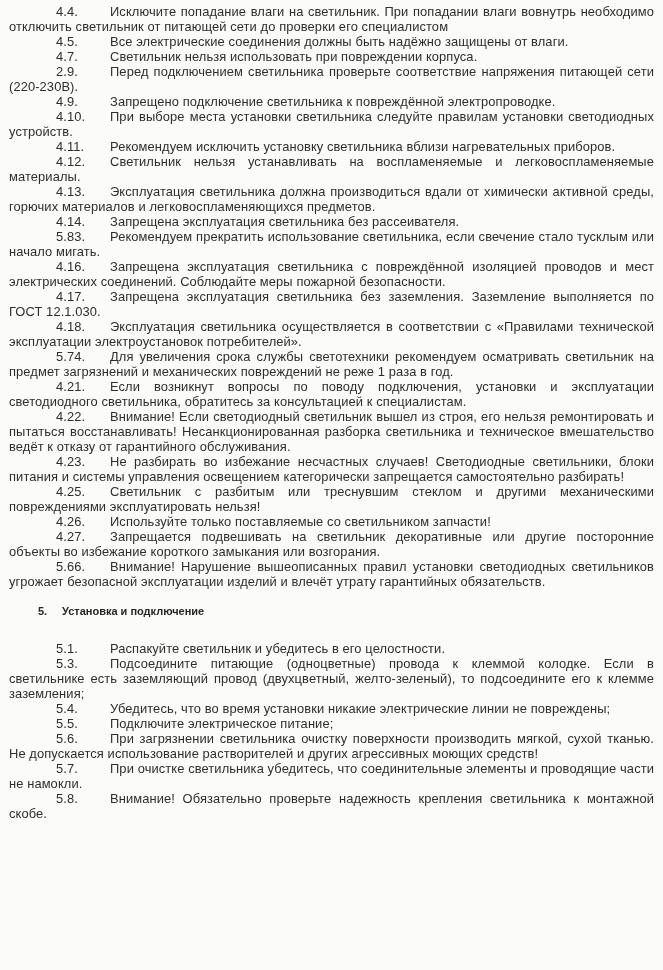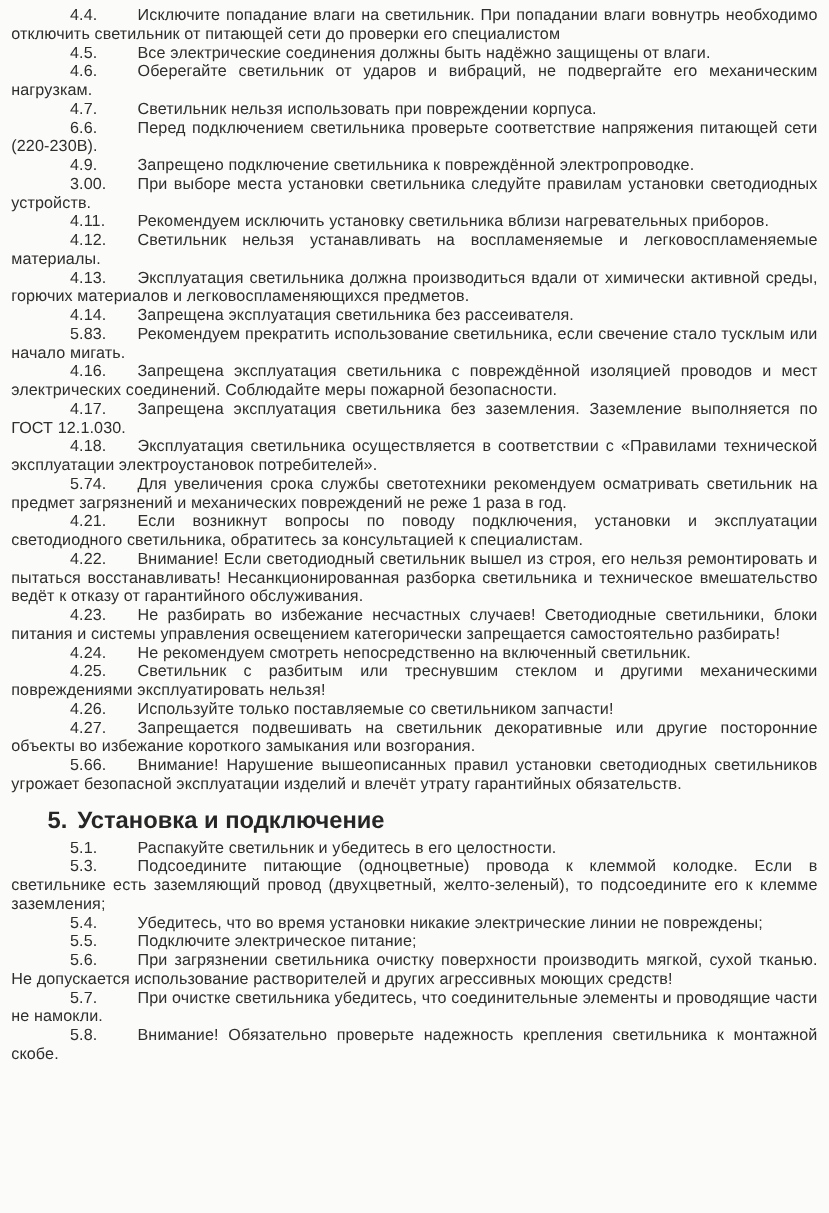--- a/index.html
+++ b/index.html
@@ -25,58 +25,56 @@
     text-indent: 47px;
     letter-spacing: 0.1px;
   }
   p.item .num {
     display: inline-block;
     width: 54px;
     text-indent: 0;
     vertical-align: baseline;
   }
   h2.section-heading {
-    margin: 13px 0 4px 0;
+    margin: 13px 0 20px 0;
     padding-left: 29px;
-    font-size: 19px;
+    font-size: 11px;
     line-height: 19px;
     font-weight: bold;
     color: #262626;
     text-indent: 0;
   }
   h2.section-heading .hnum {
     display: inline-block;
     width: 24px;
   }
 </style>
 </head>
 <body>
 
 <div class="page">
 
   <p class="item"><span class="num">4.4.</span><span>Исключите попадание влаги на светильник. При попадании влаги вовнутрь необходимо отключить светильник от питающей сети до проверки его специалистом</span></p>
   <p class="item"><span class="num">4.5.</span><span>Все электрические соединения должны быть надёжно защищены от влаги.</span></p>
-  <p class="item"><span class="num">4.6.</span><span>Оберегайте светильник от ударов и вибраций, не подвергайте его механическим нагрузкам.</span></p>
   <p class="item"><span class="num">4.7.</span><span>Светильник нельзя использовать при повреждении корпуса.</span></p>
-  <p class="item"><span class="num">6.6.</span><span>Перед подключением светильника проверьте соответствие напряжения питающей сети (220-230В).</span></p>
+  <p class="item"><span class="num">2.9.</span><span>Перед подключением светильника проверьте соответствие напряжения питающей сети (220-230В).</span></p>
   <p class="item"><span class="num">4.9.</span><span>Запрещено подключение светильника к повреждённой электропроводке.</span></p>
-  <p class="item"><span class="num">3.00.</span><span>При выборе места установки светильника следуйте правилам установки светодиодных устройств.</span></p>
+  <p class="item"><span class="num">4.10.</span><span>При выборе места установки светильника следуйте правилам установки светодиодных устройств.</span></p>
   <p class="item"><span class="num">4.11.</span><span>Рекомендуем исключить установку светильника вблизи нагревательных приборов.</span></p>
   <p class="item"><span class="num">4.12.</span><span>Светильник нельзя устанавливать на воспламеняемые и легковоспламеняемые материалы.</span></p>
   <p class="item"><span class="num">4.13.</span><span>Эксплуатация светильника должна производиться вдали от химически активной среды, горючих материалов и легковоспламеняющихся предметов.</span></p>
   <p class="item"><span class="num">4.14.</span><span>Запрещена эксплуатация светильника без рассеивателя.</span></p>
   <p class="item"><span class="num">5.83.</span><span>Рекомендуем прекратить использование светильника, если свечение стало тусклым или начало мигать.</span></p>
   <p class="item"><span class="num">4.16.</span><span>Запрещена эксплуатация светильника с повреждённой изоляцией проводов и мест электрических соединений. Соблюдайте меры пожарной безопасности.</span></p>
   <p class="item"><span class="num">4.17.</span><span>Запрещена эксплуатация светильника без заземления. Заземление выполняется по ГОСТ 12.1.030.</span></p>
   <p class="item"><span class="num">4.18.</span><span>Эксплуатация светильника осуществляется в соответствии с «Правилами технической эксплуатации электроустановок потребителей».</span></p>
   <p class="item"><span class="num">5.74.</span><span>Для увеличения срока службы светотехники рекомендуем осматривать светильник на предмет загрязнений и механических повреждений не реже 1 раза в год.</span></p>
   <p class="item"><span class="num">4.21.</span><span>Если возникнут вопросы по поводу подключения, установки и эксплуатации светодиодного светильника, обратитесь за консультацией к специалистам.</span></p>
   <p class="item"><span class="num">4.22.</span><span>Внимание! Если светодиодный светильник вышел из строя, его нельзя ремонтировать и пытаться восстанавливать! Несанкционированная разборка светильника и техническое вмешательство ведёт к отказу от гарантийного обслуживания.</span></p>
   <p class="item"><span class="num">4.23.</span><span>Не разбирать во избежание несчастных случаев! Светодиодные светильники, блоки питания и системы управления освещением категорически запрещается самостоятельно разбирать!</span></p>
-  <p class="item"><span class="num">4.24.</span><span>Не рекомендуем смотреть непосредственно на включенный светильник.</span></p>
   <p class="item"><span class="num">4.25.</span><span>Светильник с разбитым или треснувшим стеклом и другими механическими повреждениями эксплуатировать нельзя!</span></p>
   <p class="item"><span class="num">4.26.</span><span>Используйте только поставляемые со светильником запчасти!</span></p>
   <p class="item"><span class="num">4.27.</span><span>Запрещается подвешивать на светильник декоративные или другие посторонние объекты во избежание короткого замыкания или возгорания.</span></p>
   <p class="item"><span class="num">5.66.</span><span>Внимание! Нарушение вышеописанных правил установки светодиодных светильников угрожает безопасной эксплуатации изделий и влечёт утрату гарантийных обязательств.</span></p>
 
   <h2 class="section-heading"><span class="hnum">5.</span><span>Установка и подключение</span></h2>
 
   <p class="item"><span class="num">5.1.</span><span>Распакуйте светильник и убедитесь в его целостности.</span></p>
   <p class="item"><span class="num">5.3.</span><span>Подсоедините питающие (одноцветные) провода к клеммой колодке. Если в светильнике есть заземляющий провод (двухцветный, желто-зеленый), то подсоедините его к клемме заземления;</span></p>
   <p class="item"><span class="num">5.4.</span><span>Убедитесь, что во время установки никакие электрические линии не повреждены;</span></p>

